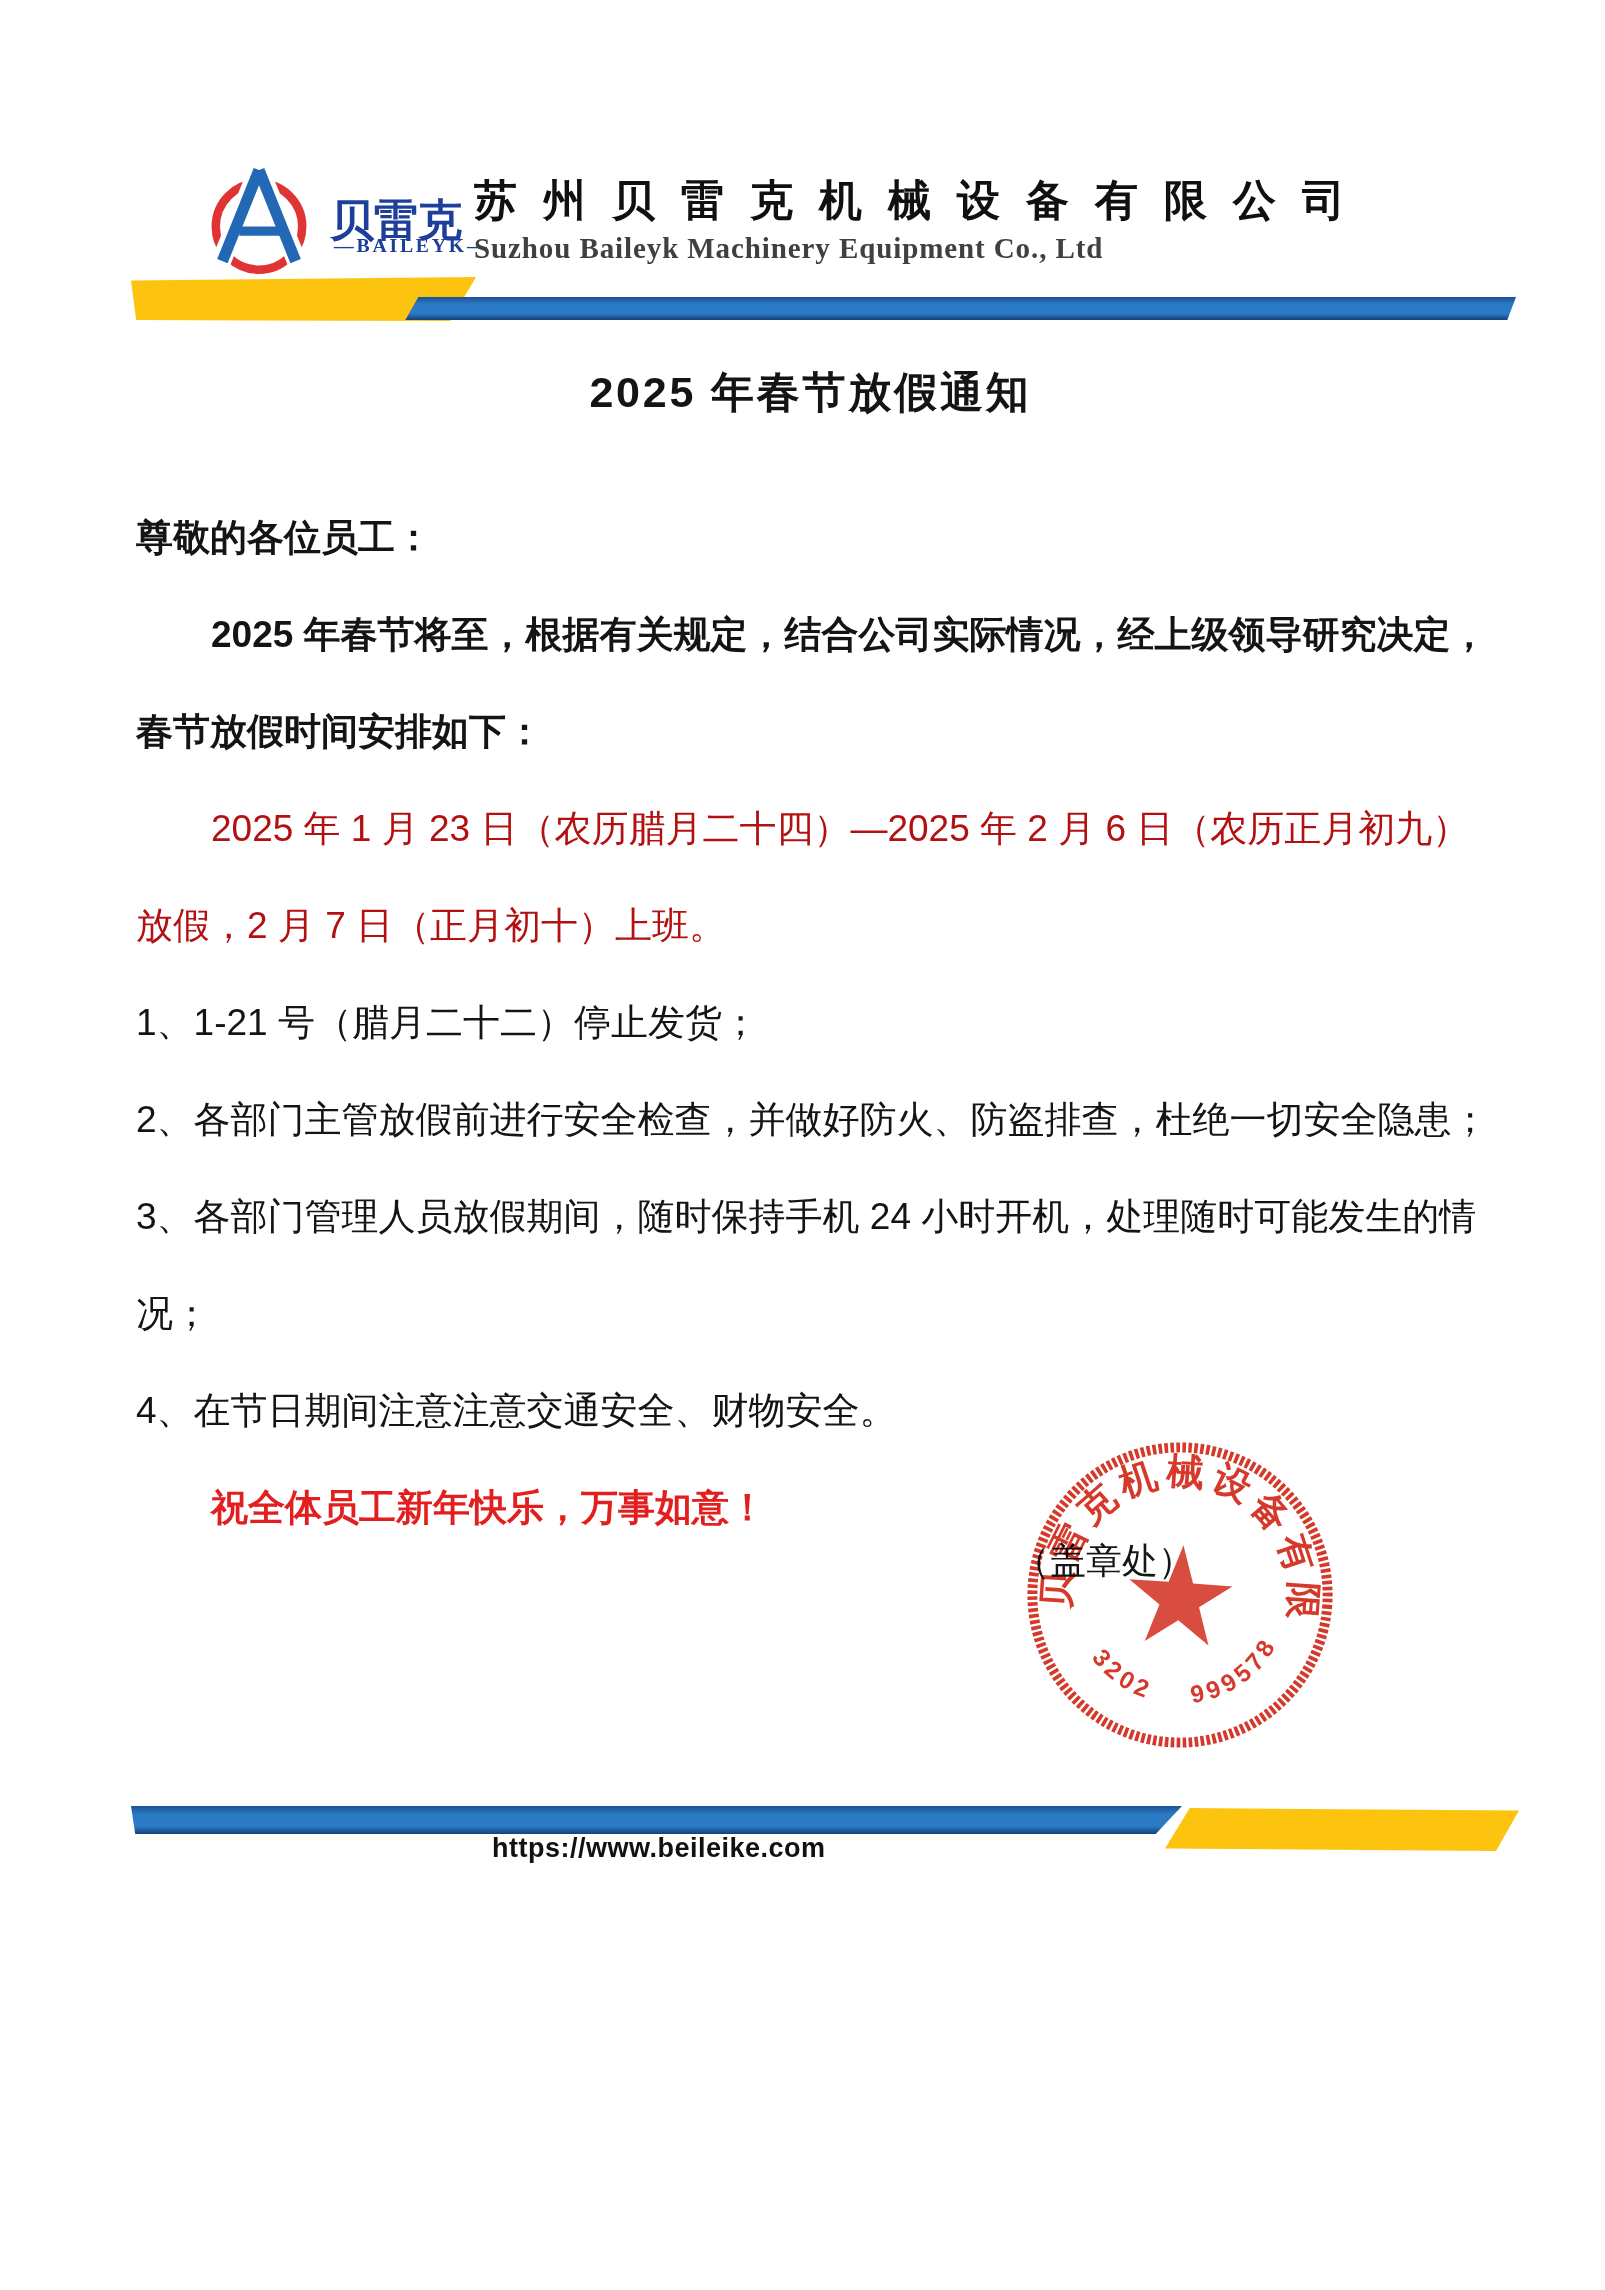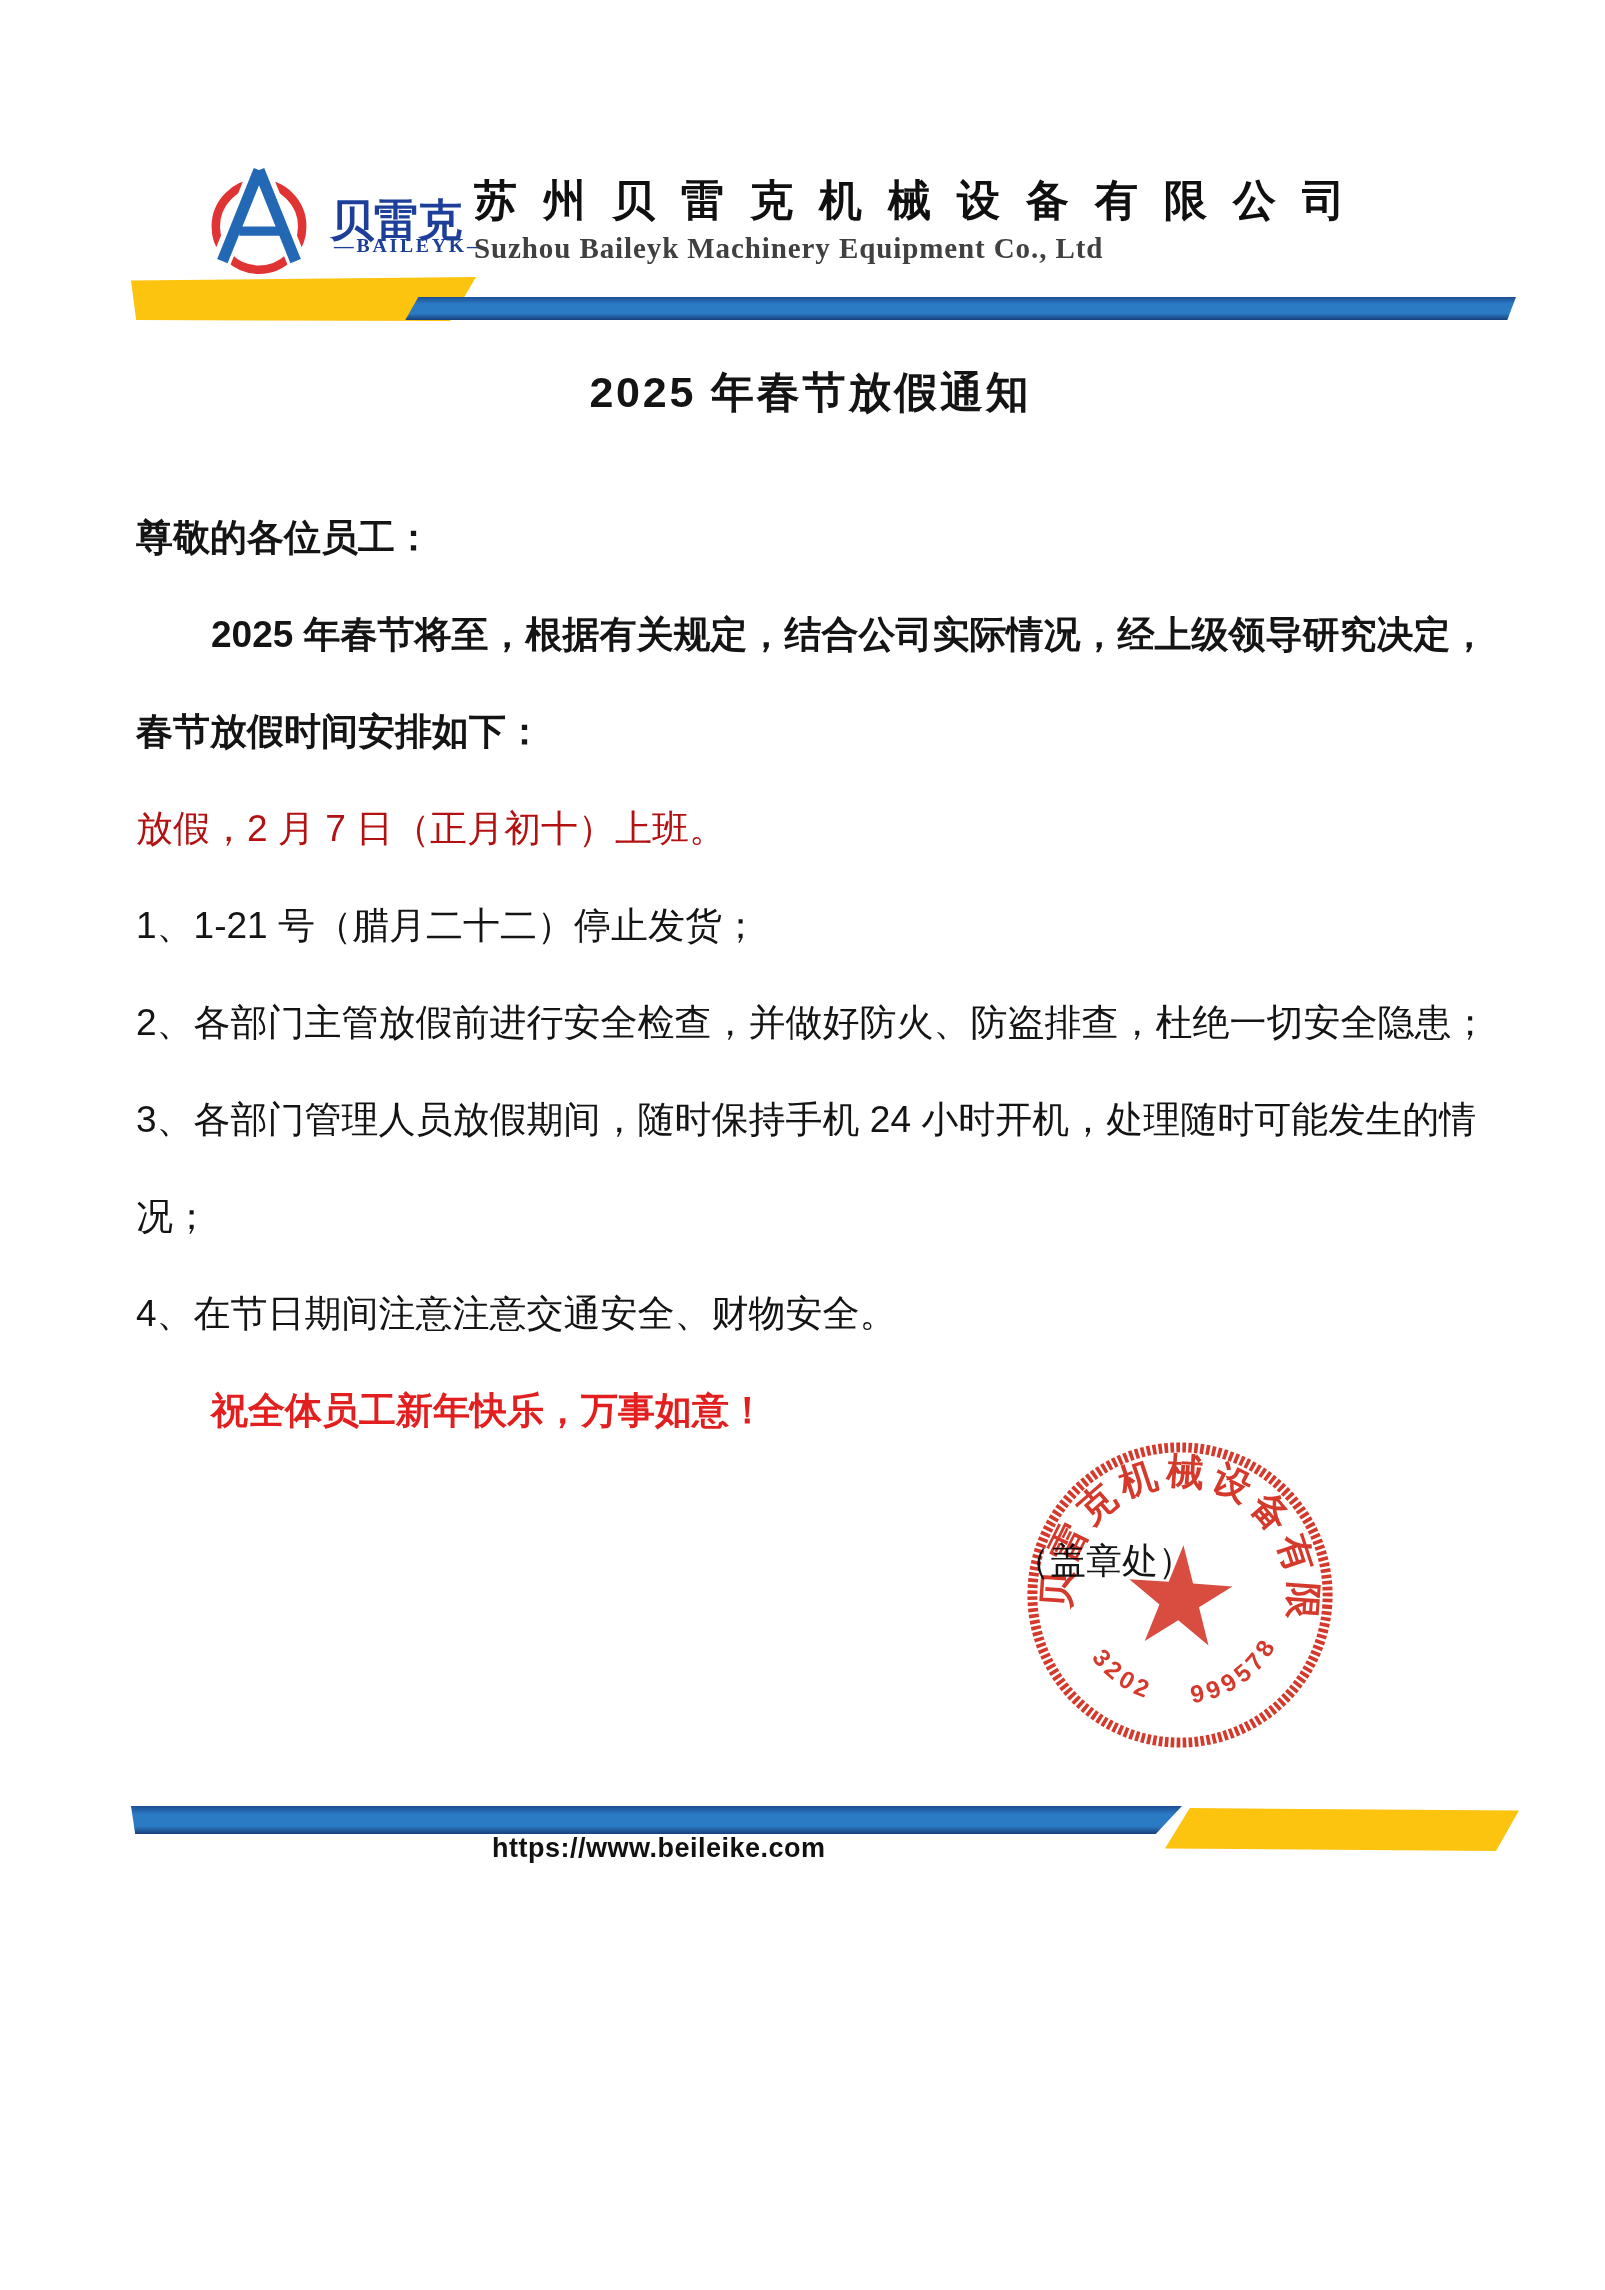--- a/index.html
+++ b/index.html
@@ -65,20 +65,21 @@
     <div class="abs h-bar-yellow"></div>
     <div class="abs h-bar-blue"></div>
   </div>
 
   <div class="abs title">2025 年春节放假通知</div>
 
   <div class="abs body">
     <p class="b nw">尊敬的各位员工：</p>
     <p class="b indent nw">2025 年春节将至，根据有关规定，结合公司实际情况，经上级领导研究决定，</p>
     <p class="b nw">春节放假时间安排如下：</p>
+    <p class="red indent nw">2025 年 1 月 23 日（农历腊月二十四）—2025 年 2 月 6 日（农历正月初九）</p>
     <p class="red nw">放假，2 月 7 日（正月初十）上班。</p>
     <p class="nw">1、1-21 号（腊月二十二）停止发货；</p>
     <p class="nw">2、各部门主管放假前进行安全检查，并做好防火、防盗排查，杜绝一切安全隐患；</p>
     <p>3、各部门管理人员放假期间，随时保持手机 24 小时开机，处理随时可能发生的情况；</p>
     <p class="nw">4、在节日期间注意注意交通安全、财物安全。</p>
     <p class="wish">祝全体员工新年快乐，万事如意！</p>
   </div>
 
   <div class="abs seal-label">（盖章处）</div>
 

